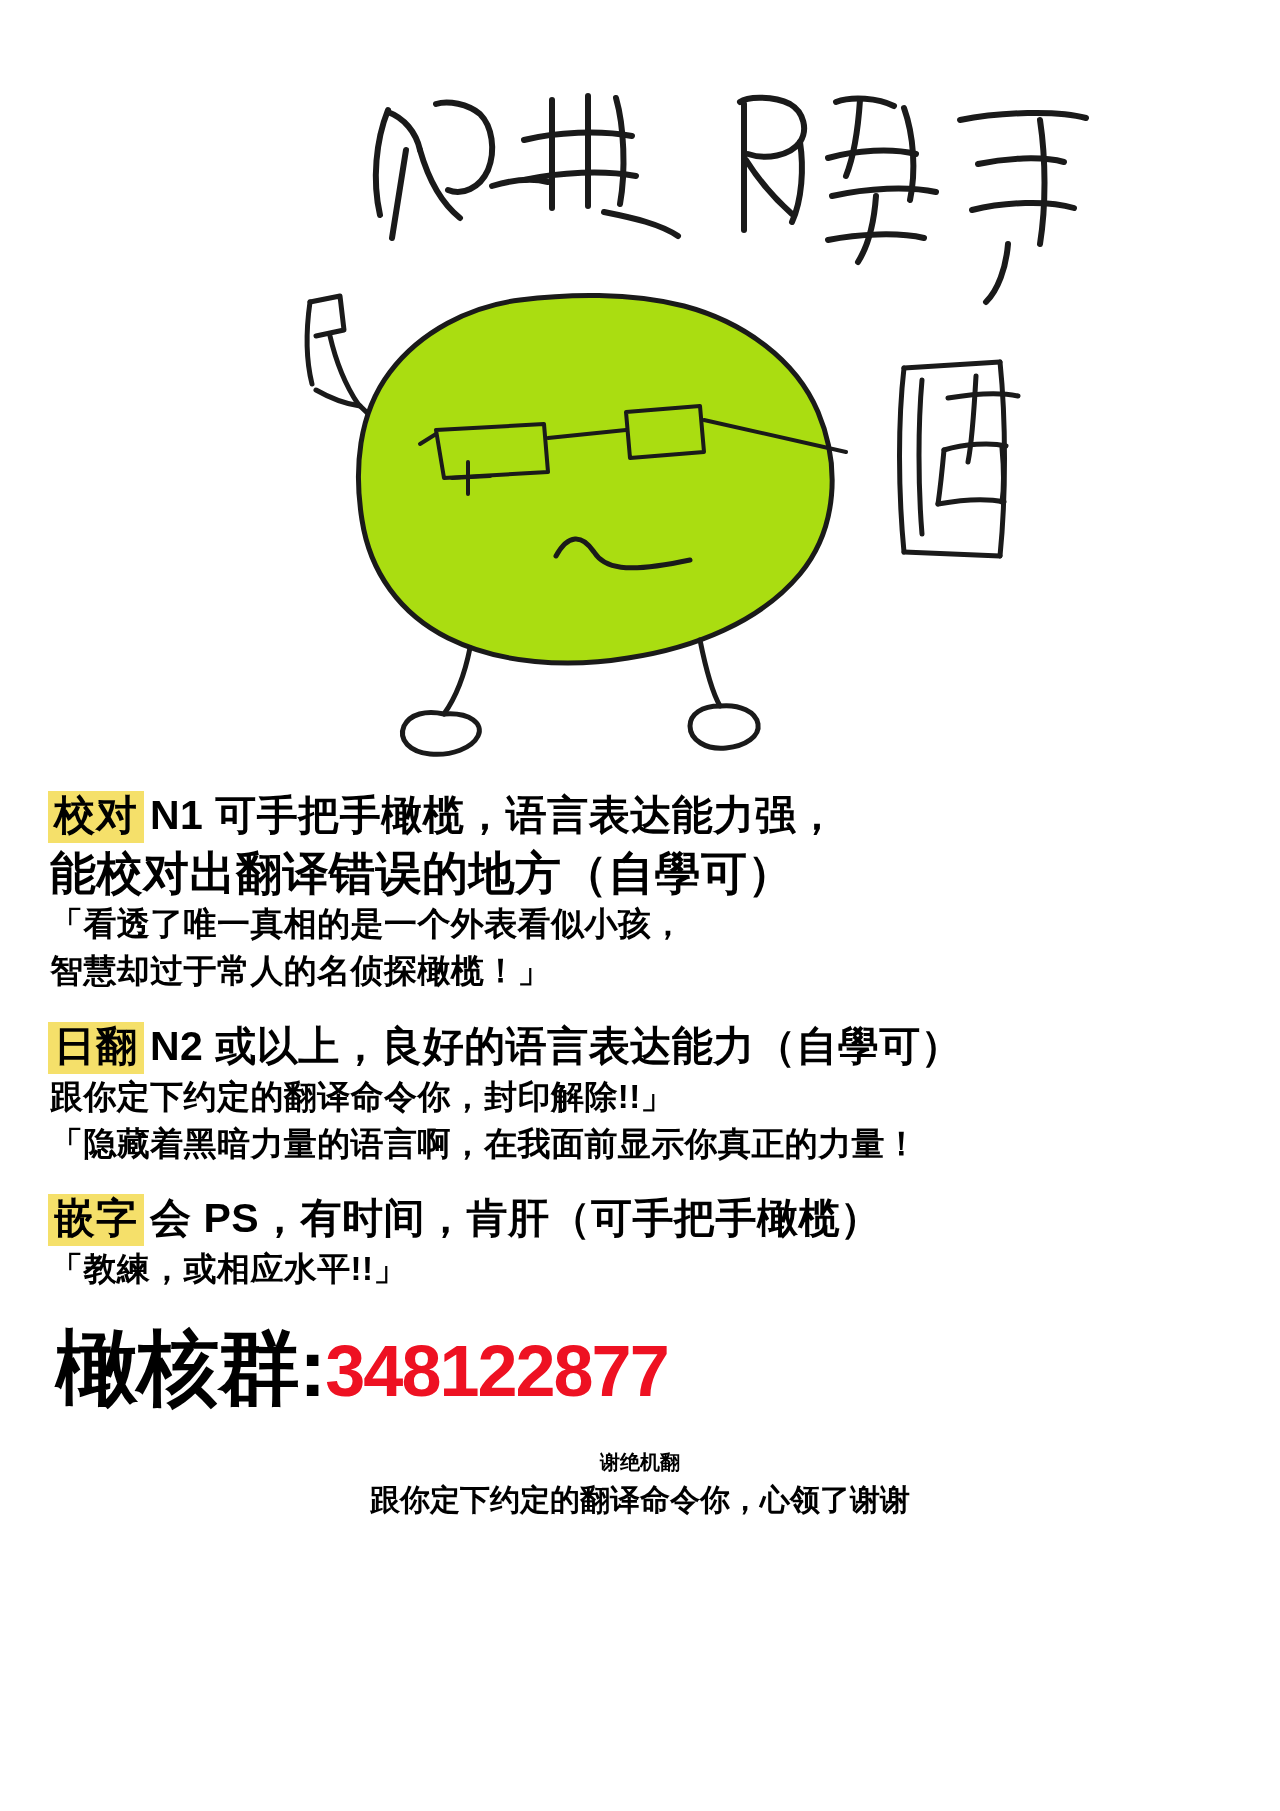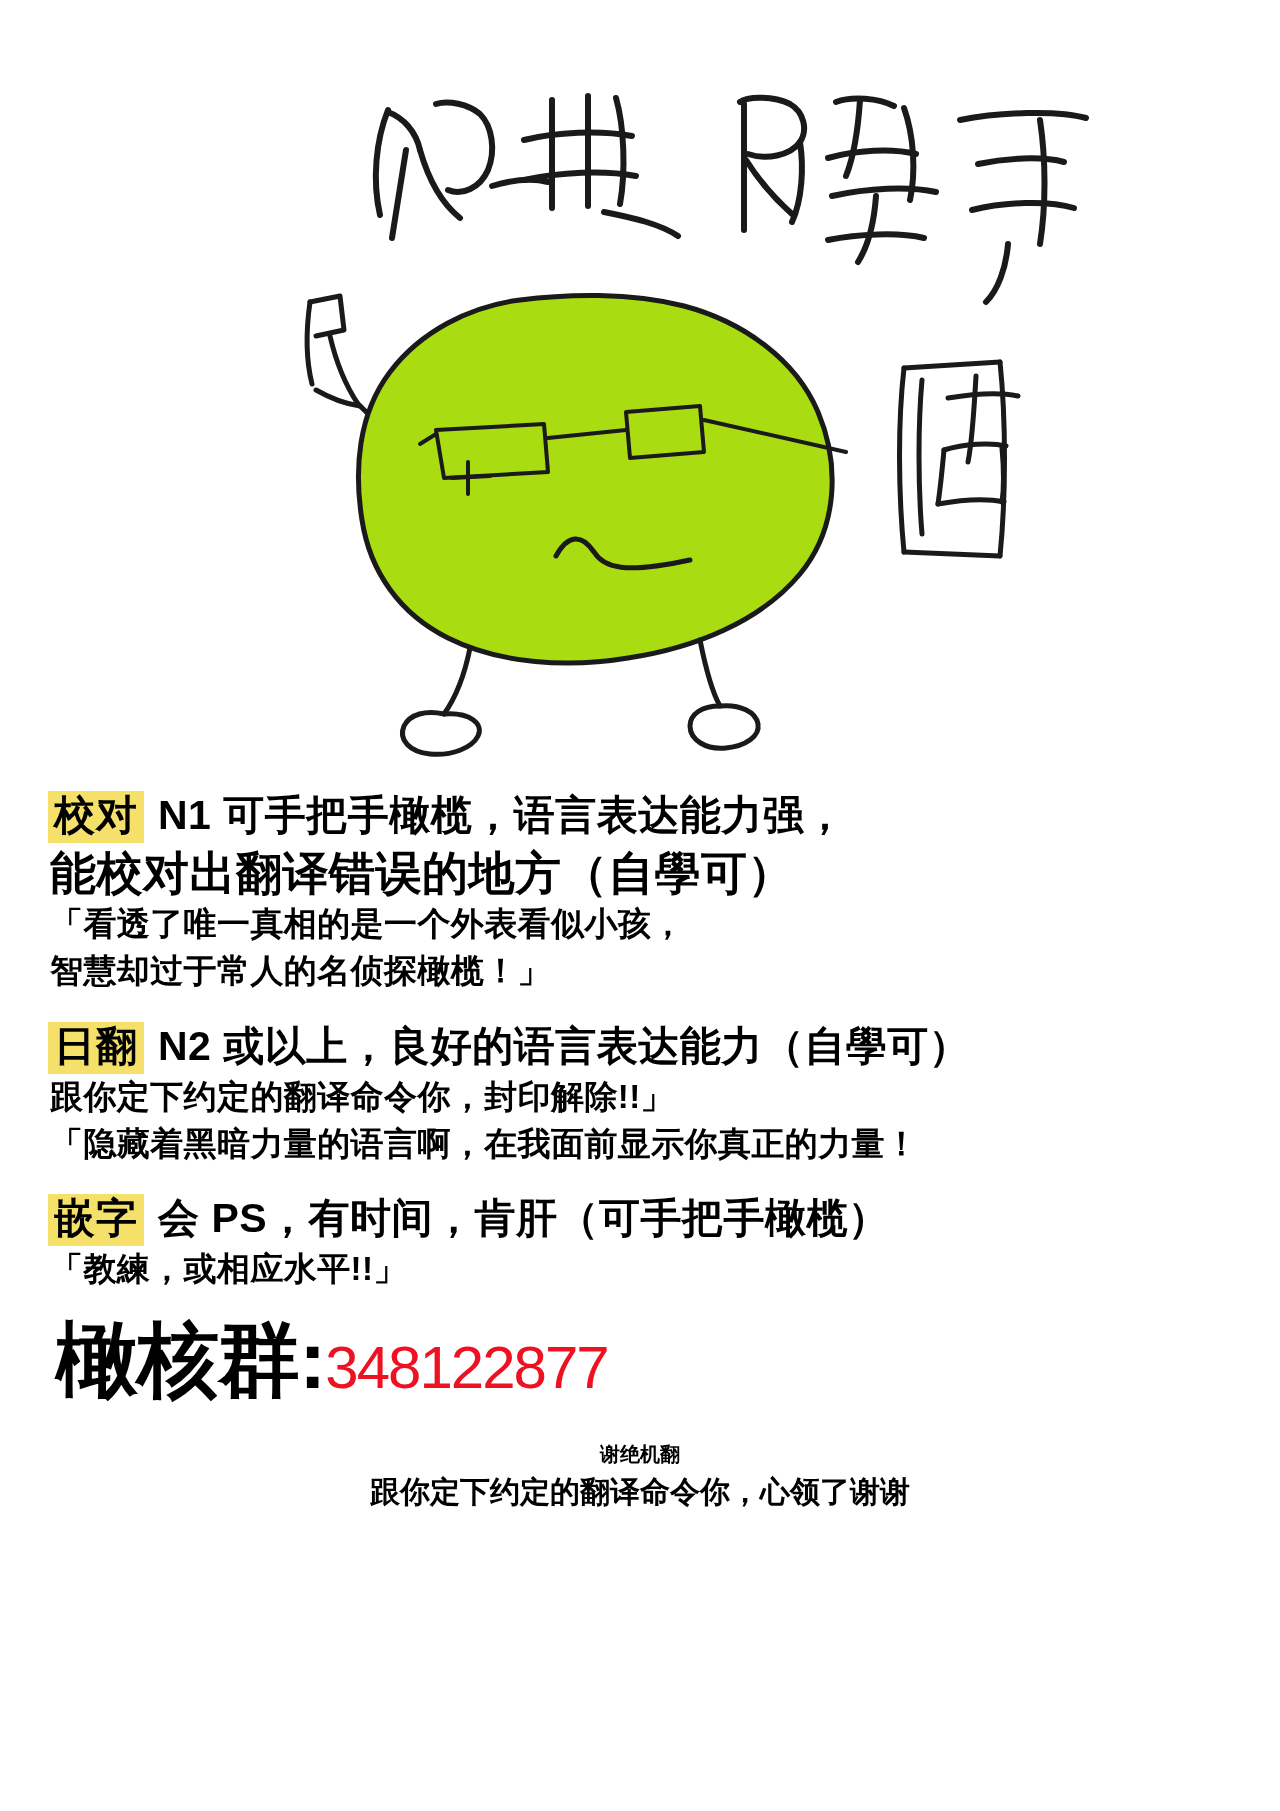--- a/index.html
+++ b/index.html
@@ -37,21 +37,21 @@
   .sections {
     padding: 0 50px 0 48px;
     box-sizing: border-box;
   }
   .section {
     margin-bottom: 26px;
   }
   .section-head {
     display: flex;
     align-items: baseline;
-    gap: 14px;
+    gap: 6px;
     flex-wrap: wrap;
   }
   .tag {
     background: #f5e06a;
     font-size: 41px;
     font-weight: bold;
     line-height: 1.12;
     padding: 2px 6px 4px 6px;
     white-space: nowrap;
     letter-spacing: 1px;
@@ -73,35 +73,35 @@
   .quote {
     font-size: 33px;
     font-weight: bold;
     line-height: 1.42;
     padding-left: 2px;
     letter-spacing: 0.4px;
   }
 
   
   .qq {
-    margin-top: 26px;
+    margin-top: 34px;
     padding-left: 56px;
     display: flex;
     align-items: baseline;
     white-space: nowrap;
   }
   .qq-label {
     font-size: 82px;
     font-weight: bold;
     letter-spacing: -1px;
     line-height: 1;
   }
   .qq-number {
-    font-size: 60px;
-    font-weight: normal;
+    font-size: 72px;
+    font-weight: bold;
     color: #ee1122;
     letter-spacing: -2px;
     line-height: 1;
   }
 
   
   .footer {
     margin-top: 40px;
     text-align: center;
   }

